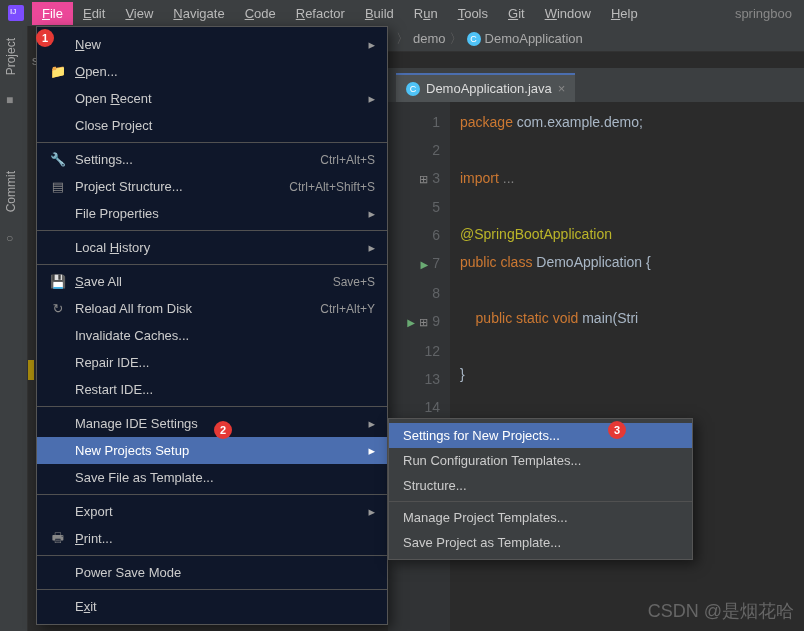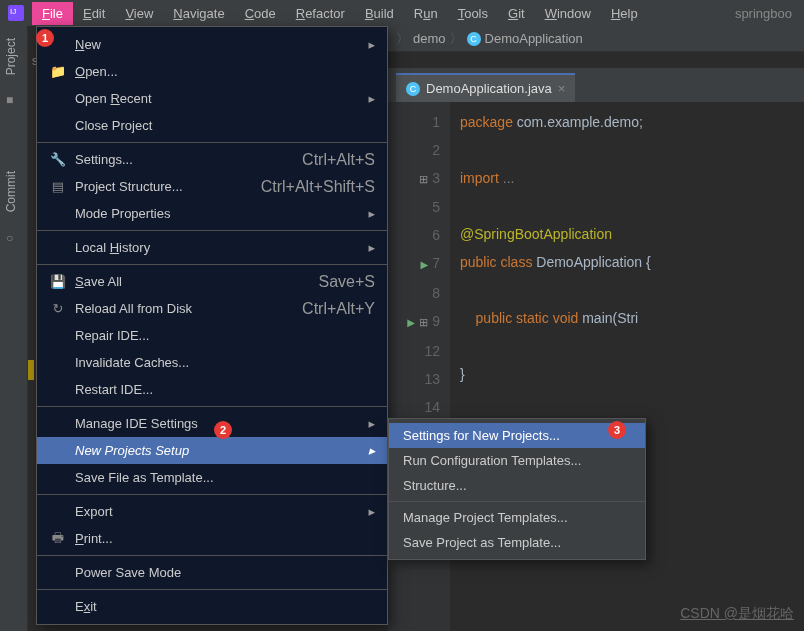--- a/index.html
+++ b/index.html
@@ -11,28 +11,28 @@
 .menu-item .ul { text-decoration: underline; }
 .menu-item.active { background: #ec4899; color: #fff; }
 .project-name { margin-left: auto; padding: 4px 8px; color: #888; }
 .left-edge { position: absolute; left: 0; top: 26px; width: 28px; height: calc(100% - 26px); background: #3c3f41; border-right: 1px solid #323232; }
 .left-edge-tab { writing-mode: vertical-rl; transform: rotate(180deg); padding: 12px 4px; font-size: 12px; color: #aaa; display: flex; align-items: center; }
 .left-edge .folder-mini { font-size: 12px; color: #888; padding: 6px; }
 .left-edge .commit-tab { margin-top: 46px; }
 .sp-label { position: absolute; left: 28px; top: 50px; color: #888; font-size: 12px; padding: 4px; }
 .dropdown { position: absolute; left: 36px; top: 26px; width: 352px; background: #0f172a; border: 1px solid #555; box-shadow: 4px 4px 12px rgba(0,0,0,0.5); z-index: 10; padding: 4px 0; }
 .dropdown .row { display: flex; align-items: center; height: 27px; padding: 0 12px; cursor: pointer; color: #ccc; }
-.dropdown .row.sel { background: #4b6eaf; color: #fff; font-style: italic; }
+.dropdown .row.sel { background: #4b6eaf; color: #fff; }
 .dropdown .row .icon { width: 18px; text-align: center; margin-right: 8px; color: #888; font-size: 13px; }
 .dropdown .row .label { flex: 1; }
-.dropdown .row .shortcut { color: #999; font-size: 16px; }
+.dropdown .row .shortcut { color: #999; font-size: 12px; }
 .dropdown .row .arrow { color: #999; margin-left: 8px; }
 .dropdown .row .ul { text-decoration: underline; }
 .dropdown .sep { height: 1px; background: #515151; margin: 3px 0; }
-.submenu { position: absolute; left: 388px; top: 418px; width: 258px; background: #3c3f41; border: 1px solid #555; box-shadow: 4px 4px 12px rgba(0,0,0,0.5); z-index: 11; padding: 4px 0; }
+.submenu { position: absolute; left: 388px; top: 418px; width: 305px; background: #3c3f41; border: 1px solid #555; box-shadow: 4px 4px 12px rgba(0,0,0,0.5); z-index: 11; padding: 4px 0; }
 .submenu .row { display: flex; align-items: center; height: 25px; padding: 0 14px; cursor: pointer; color: #ccc; }
 .submenu .row.sel { background: #4b6eaf; color: #fff; }
 .submenu .sep { height: 1px; background: #515151; margin: 3px 0; }
 .badge { position: absolute; width: 18px; height: 18px; background: #e53935; border-radius: 50%; color: #fff; font-size: 11px; display: flex; align-items: center; justify-content: center; z-index: 20; font-weight: bold; }
 .b1 { left: 36px; top: 29px; }
 .b2 { left: 214px; top: 421px; }
 .b3 { left: 608px; top: 421px; }
 .breadcrumb { position: absolute; left: 388px; top: 26px; right: 0; height: 26px; background: #3c3f41; display: flex; align-items: center; padding: 0 8px; gap: 4px; color: #aaa; border-bottom: 1px solid #323232; }
 .bc-sep { color: #666; }
 .editor-tabs { position: absolute; left: 388px; top: 68px; right: 0; height: 34px; background: #3c3f41; display: flex; align-items: flex-end; padding: 0 8px; }
@@ -40,21 +40,21 @@
 .tab-icon { width: 14px; height: 14px; background: #4fc3f7; border-radius: 50%; display: inline-flex; align-items: center; justify-content: center; font-size: 9px; color: #fff; }
 .tab-close { color: #888; cursor: pointer; }
 .editor { position: absolute; left: 388px; top: 102px; right: 0; bottom: 0; background: #2b2b2b; display: flex; font-family: "Consolas", monospace; font-size: 14px; }
 .gutter { width: 62px; background: #313335; color: #606366; text-align: right; padding: 6px 10px 0 0; line-height: 28px; }
 .gutter .run-gutter { color: #6aab73; font-size: 10px; display: inline-block; margin-right: 4px; }
 .gutter .expand-gutter { color: #888; font-size: 11px; margin-right: 4px; }
 .code { flex: 1; padding: 6px 0 12px 10px; line-height: 28px; white-space: pre; color: #a9b7c6; }
 .kw { color: #cc7832; }
 .ann-yellow { color: #bbb529; }
 .comment { color: #808080; }
-.watermark { position: absolute; right: 10px; bottom: 8px; color: #666; font-size: 14px; z-index: 5; text-decoration: underline; }
+.watermark { position: absolute; right: 10px; bottom: 8px; color: #666; font-size: 18px; z-index: 5; }
 .yellow-caret { position: absolute; left: 28px; top: 360px; width: 6px; height: 20px; background: #a68a0d; }
 </style>
 </head>
 <body>
 
 <div class="menubar">
   <span class="logo-icon"></span>
   <span class="menu-item active"><span class="ul">F</span>ile</span>
   <span class="menu-item"><span class="ul">E</span>dit</span>
   <span class="menu-item"><span class="ul">V</span>iew</span>
@@ -109,21 +109,21 @@
       <span class="label">Settings...</span>
       <span class="shortcut">Ctrl+Alt+S</span>
     </div>
   <div class="row">
       <span class="icon">▤</span>
       <span class="label">Project Structure...</span>
       <span class="shortcut">Ctrl+Alt+Shift+S</span>
     </div>
   <div class="row">
       <span class="icon"></span>
-      <span class="label">Mode Properties</span>
+      <span class="label">File Properties</span>
       <span class="arrow">▸</span>
     </div>
   <div class="sep"></div>
   <div class="row">
       <span class="icon"></span>
       <span class="label">Local <span class="ul">H</span>istory</span>
       <span class="arrow">▸</span>
     </div>
   <div class="sep"></div>
   <div class="row">
@@ -131,25 +131,25 @@
       <span class="label"><span class="ul">S</span>ave All</span>
       <span class="shortcut">Save+S</span>
     </div>
   <div class="row">
       <span class="icon">↻</span>
       <span class="label">Reload All from Disk</span>
       <span class="shortcut">Ctrl+Alt+Y</span>
     </div>
   <div class="row">
       <span class="icon"></span>
+      <span class="label">Invalidate Caches...</span>
+    </div>
+  <div class="row">
+      <span class="icon"></span>
       <span class="label">Repair IDE...</span>
-    </div>
-  <div class="row">
-      <span class="icon"></span>
-      <span class="label">Invalidate Caches...</span>
     </div>
   <div class="row">
       <span class="icon"></span>
       <span class="label">Restart IDE...</span>
     </div>
   <div class="sep"></div>
   <div class="row">
       <span class="icon"></span>
       <span class="label">Manage IDE Settings</span>
       <span class="arrow">▸</span>

